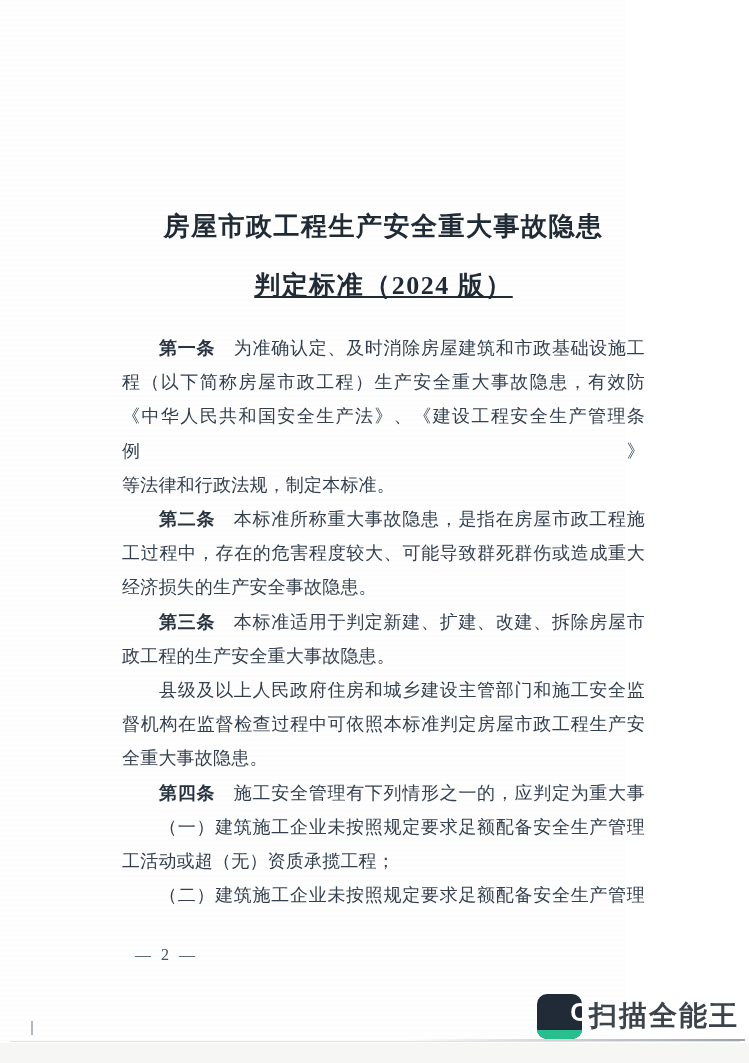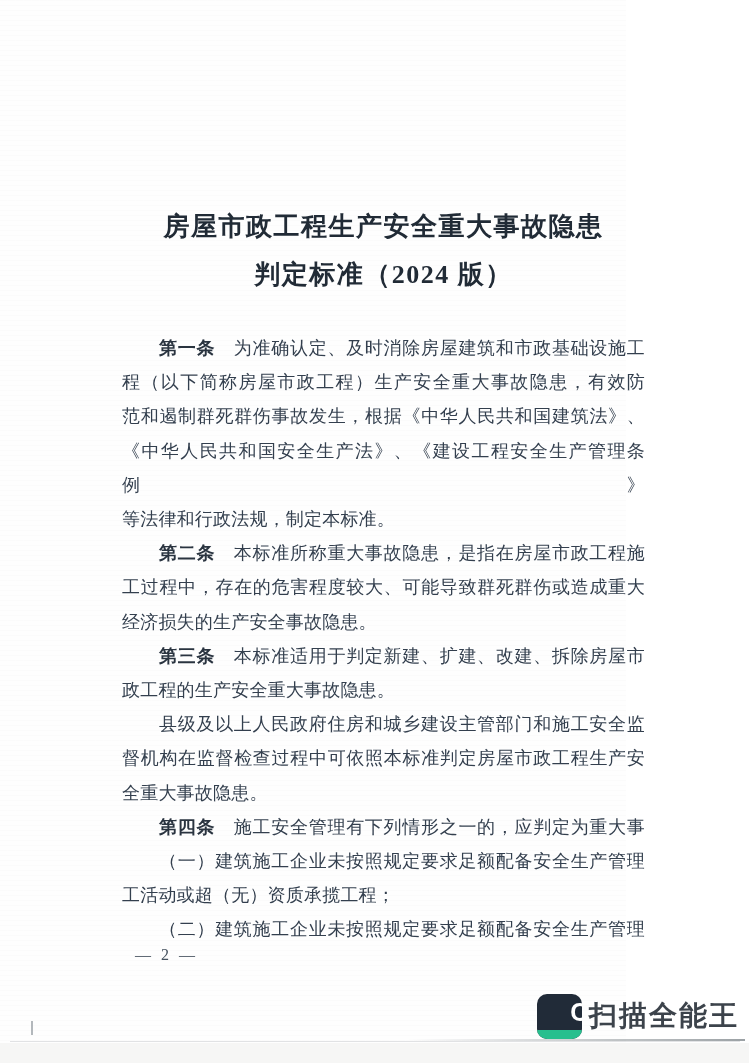--- a/index.html
+++ b/index.html
@@ -16,21 +16,21 @@
       #fefefe;
   }
   .title{
     position:absolute;left:122px;width:523px;margin:0;
     text-align:center;
     font-size:26px;font-weight:800;color:#212b36;
     letter-spacing:1.5px;line-height:34px;
     font-family:"Liberation Serif","DejaVu Serif",serif;
   }
   .title1{top:210px;}
-  .title2{top:258px;}
+  .title2{top:269px;text-decoration:underline;}
   .doc-body{
     position:absolute;left:122px;top:331px;width:523px;
     font-size:18px;line-height:34.2px;color:#333f4e;
   }
   .line{width:523px;text-align:left;letter-spacing:0.2px;}
   .line.fill{
     text-align:justify;
     text-align-last:justify;
     text-justify:inter-character;
   }
@@ -82,21 +82,20 @@
 
 <div class="page">
 
   <h1 class="title title1">房屋市政工程生产安全重大事故隐患</h1>
 
   <h1 class="title title2">判定标准（2024 版）</h1>
 
   <div class="doc-body">
       <div class="line fill ind"><span class="lead">第一条</span>　<span>为准确认定、及时消除房屋建筑和市政基础设施工</span></div>
       <div class="line fill"><span>程（以下简称房屋市政工程）生产安全重大事故隐患，有效防</span></div>
-      <div class="line fill"><span>范和遏制群死群伤事故发生，根据《中华人民共和国建筑法》、</span></div>
       <div class="line fill"><span>《中华人民共和国安全生产法》、《建设工程安全生产管理条例》</span></div>
       <div class="line"><span>等法律和行政法规，制定本标准。</span></div>
       <div class="line fill ind"><span class="lead">第二条</span>　<span>本标准所称重大事故隐患，是指在房屋市政工程施</span></div>
       <div class="line fill"><span>工过程中，存在的危害程度较大、可能导致群死群伤或造成重大</span></div>
       <div class="line"><span>经济损失的生产安全事故隐患。</span></div>
       <div class="line fill ind"><span class="lead">第三条</span>　<span>本标准适用于判定新建、扩建、改建、拆除房屋市</span></div>
       <div class="line"><span>政工程的生产安全重大事故隐患。</span></div>
       <div class="line fill ind"><span>县级及以上人民政府住房和城乡建设主管部门和施工安全监</span></div>
       <div class="line fill"><span>督机构在监督检查过程中可依照本标准判定房屋市政工程生产安</span></div>
       <div class="line"><span>全重大事故隐患。</span></div>

